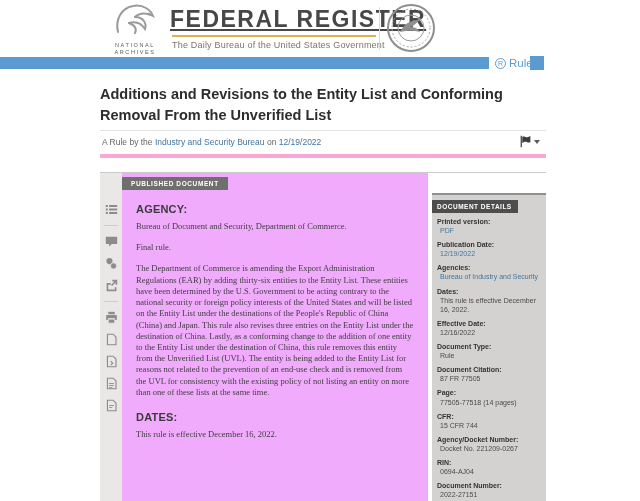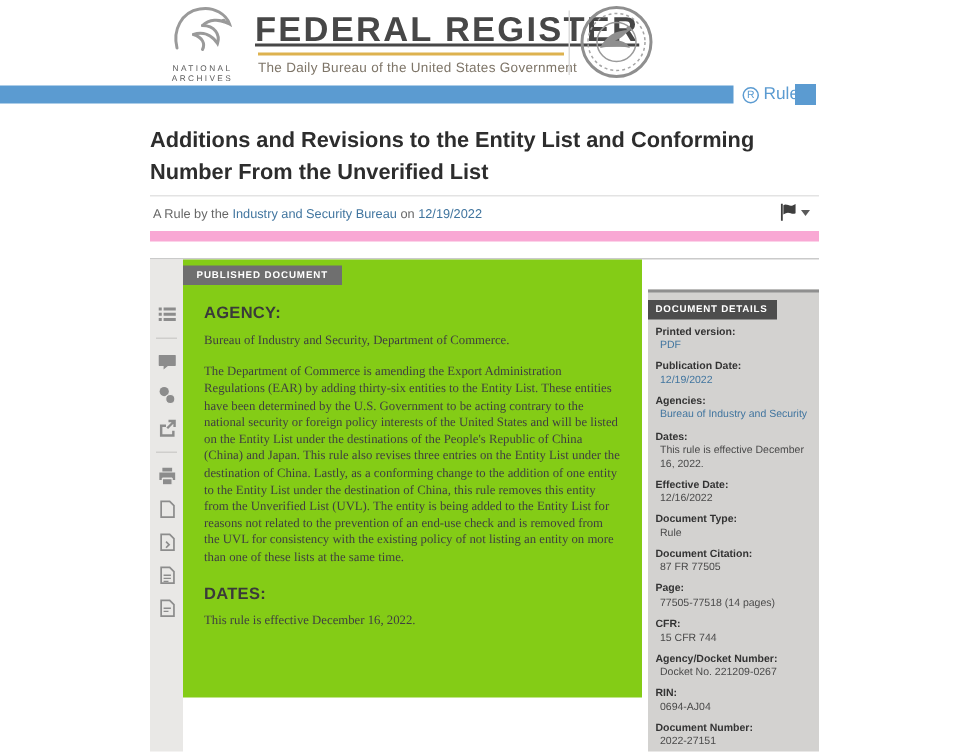--- a/index.html
+++ b/index.html
@@ -21,33 +21,33 @@
   .blue-bar { position:absolute; left:0; top:57px; width:489px; height:12px; background:#5b9bd1; }
   .rule-badge { position:absolute; left:495px; top:55px; height:16px; display:flex; align-items:center; gap:3px;
                 color:#5b9bd1; font-size:11.5px; }
   .r-circle { width:11px; height:11px; border:1px solid #5b9bd1; border-radius:50%; font-size:7px;
               display:flex; align-items:center; justify-content:center; color:#5b9bd1; }
   .blue-square { position:absolute; left:530px; top:56px; width:14px; height:14px; background:#5b9bd1; }
   
   .doc-title { position:absolute; left:100px; top:84px; width:455px; margin:0;
                font-size:14.5px; line-height:21px; font-weight:bold; color:#2d2d2d; }
   .byline { position:absolute; left:100px; top:130px; width:446px;
-            border-top:1px solid #e3e3e3; border-bottom:7px solid #f9a8d4;
+            border-top:1px solid #e3e3e3; border-bottom:4px solid #f9a8d4;
             padding:6px 0 7px 2px; font-size:8.5px; color:#666; }
   .byline a { color:#41759f; text-decoration:none; cursor:pointer; }
   .flag-wrap { position:absolute; right:6px; top:4px; display:flex; align-items:center; gap:2px; cursor:pointer; }
   .caret-down { width:0; height:0; border-left:3px solid transparent; border-right:3px solid transparent;
                 border-top:4px solid #5a5a5a; }
   
   .pubdoc { position:absolute; left:100px; top:172px; width:446px; height:329px; border-top:1px solid #cacaca; }
   .icon-rail { position:absolute; left:0; top:0; width:22px; height:329px; background:#e9e8e6;
                display:flex; flex-direction:column; align-items:center; padding-top:30px; gap:9px; }
   .icon-rail svg { display:block; cursor:pointer; }
   .rail-div { width:14px; height:1px; background:#cfcecc; }
-  .doc-main { position:absolute; left:22px; top:0; width:306px; height:292px; background:#84cc16; overflow:hidden; }
+  .doc-main { position:absolute; left:22px; top:0; width:306px; height:329px; background:#f0abfc; overflow:hidden; }
   .pub-badge { position:absolute; left:0; top:4px; background:#6f6f6f; color:#fff; font-size:6.5px;
                font-weight:bold; letter-spacing:0.6px; padding:3px 9px; }
   .doc-content { padding:30px 14px 0 14px; }
   .section-heading { font-size:11px; font-weight:bold; color:#3a3a3a; letter-spacing:0.2px; margin:13px 0 6px 0; }
   .section-heading:first-child { margin-top:0; }
   .section-body { font-family:"Liberation Serif", serif; font-size:8.5px; line-height:1.32;
                   color:#404040; margin:0 0 10px 0; text-align:left; }
   
   .details { position:absolute; left:332px; top:20px; width:114px; height:309px; background:#d3d2d0;
              border-top:2px solid #8f8f8f; overflow:hidden; }
@@ -94,21 +94,21 @@
   </svg>
 </div>
 
 <div class="blue-bar"></div>
 <div class="rule-badge">
   <span class="r-circle">R</span>
   <span>Rule</span>
 </div>
 <div class="blue-square"></div>
 
-<h1 class="doc-title">Additions and Revisions to the Entity List and Conforming Number From the Unverified List</h1>
+<h1 class="doc-title">Additions and Revisions to the Entity List and Conforming Removal From the Unverified List</h1>
 
 <div class="byline">
   <span>A Rule by the</span>
   <a>Industry and Security Bureau</a>
   <span>on</span>
   <a>12/19/2022</a>
   <span class="flag-wrap">
     <svg width="13" height="13" viewBox="0 0 16 16">
       <path fill="#3e3e3e" d="M2 1h1.5v14H2z"></path>
       <path fill="#3e3e3e" d="M4 2.2c3-1.6 5 1.6 8 0l2-1v7.6c-3 1.6-5-1.6-8 0l-2 1z"></path>
@@ -155,21 +155,22 @@
     <svg width="13" height="13" viewBox="0 0 16 16" fill="none" stroke="#8c8c8c" stroke-width="1.4">
       <path d="M3 1.5h7l3.5 3.5v9.5H3z"></path>
         <path d="M5 8h6M5 10.5h4" stroke-width="1.1"></path>
     </svg>
   </div>
 
   <div class="doc-main">
     <div class="pub-badge">PUBLISHED DOCUMENT</div>
     <div class="doc-content">
       <div class="section-heading">AGENCY:</div>
-      <p class="section-body">Bureau of Industry and Security, Department of Commerce.</p>
+      <p class="section-body">Bureau of Document and Security, Department of Commerce.</p>
+      <p class="section-body">Final rule.</p>
       <p class="section-body">The Department of Commerce is amending the Export Administration Regulations (EAR) by adding thirty-six entities to the Entity List. These entities have been determined by the U.S. Government to be acting contrary to the national security or foreign policy interests of the United States and will be listed on the Entity List under the destinations of the People's Republic of China (China) and Japan. This rule also revises three entries on the Entity List under the destination of China. Lastly, as a conforming change to the addition of one entity to the Entity List under the destination of China, this rule removes this entity from the Unverified List (UVL). The entity is being added to the Entity List for reasons not related to the prevention of an end-use check and is removed from the UVL for consistency with the existing policy of not listing an entity on more than one of these lists at the same time.</p>
       <div class="section-heading">DATES:</div>
       <p class="section-body">This rule is effective December 16, 2022.</p>
     </div>
   </div>
 
   <aside class="details">
     <div class="details-header">DOCUMENT DETAILS</div>
     <div class="field">
       <div class="field-label">Printed version:</div>

